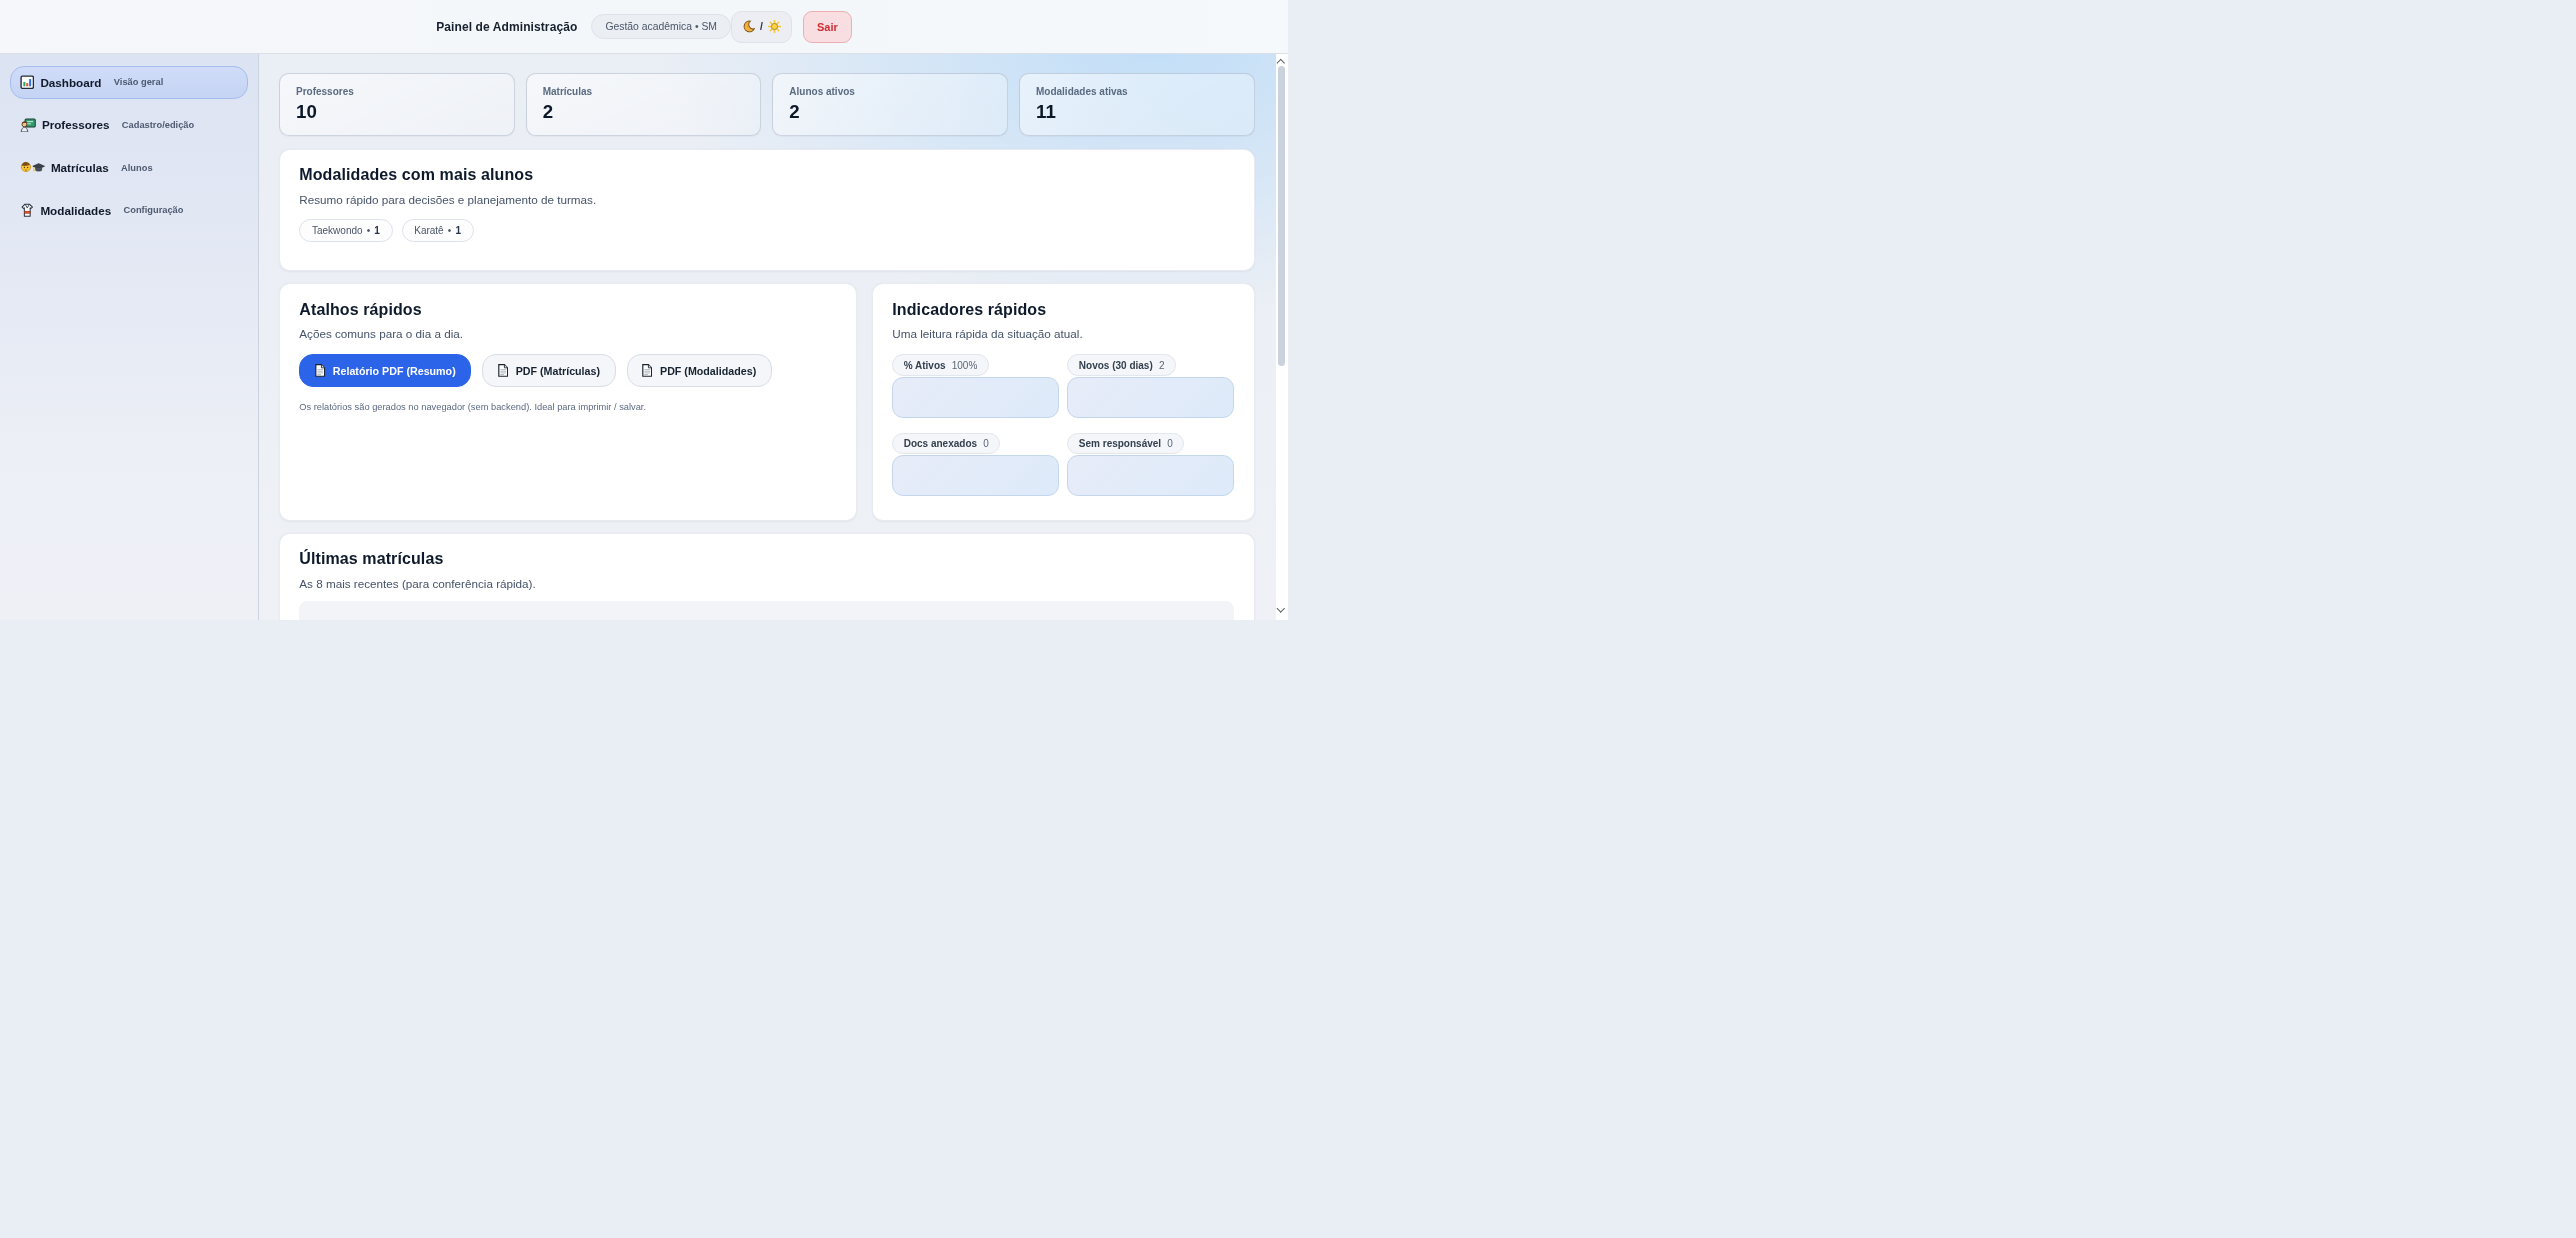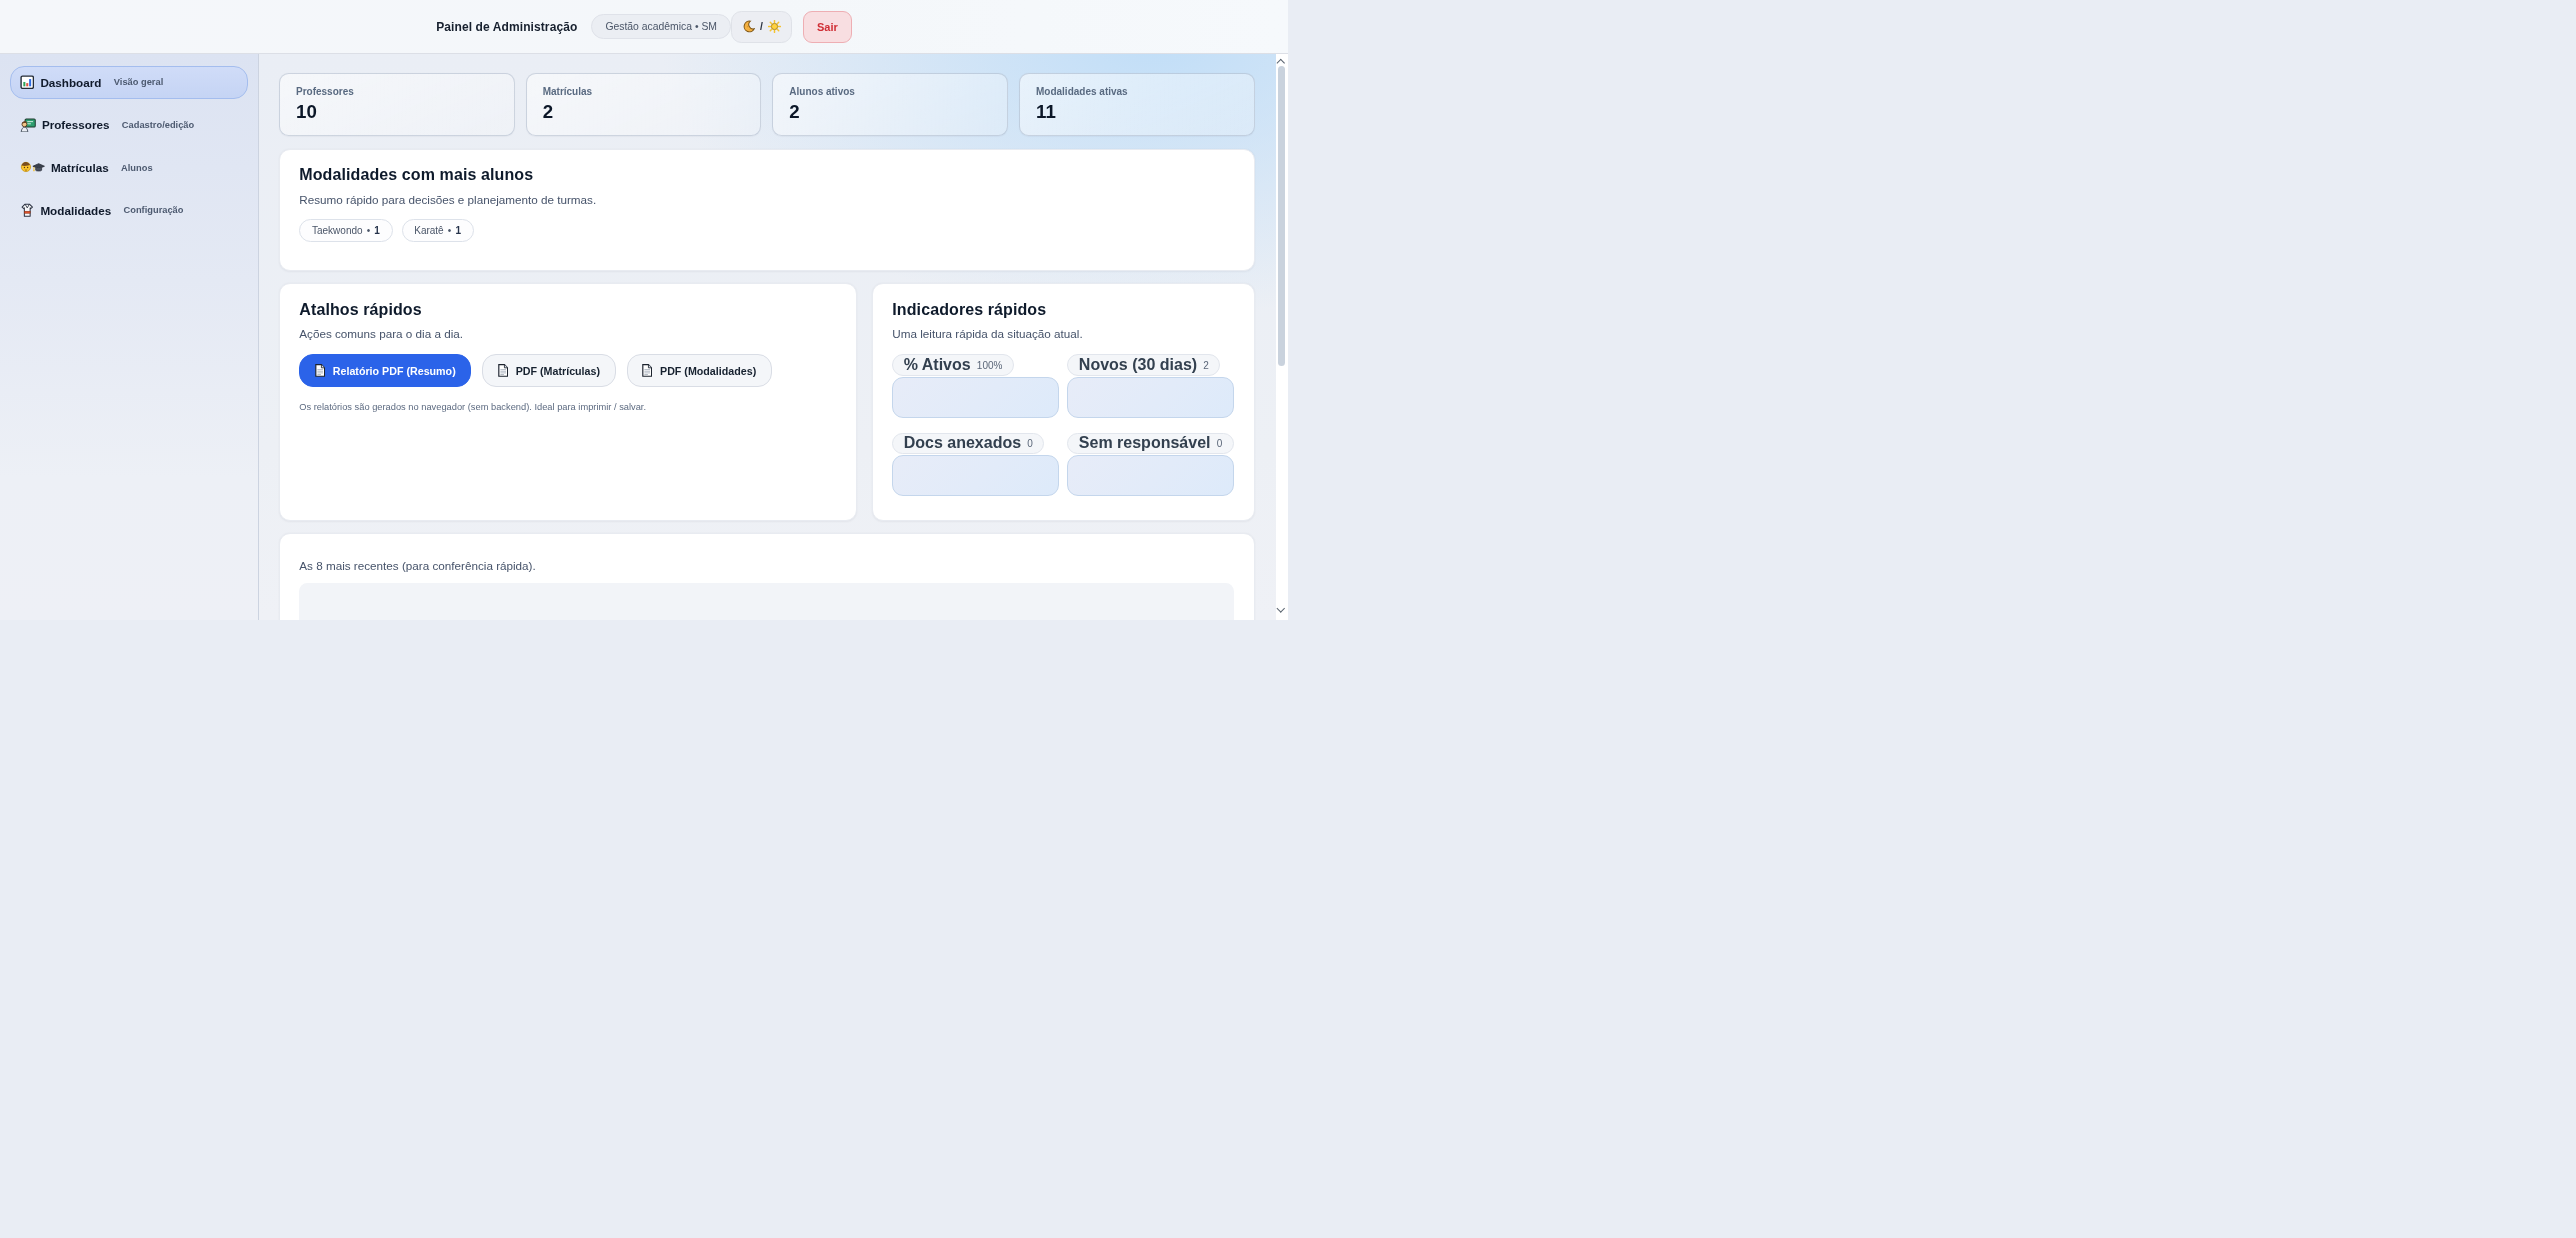--- a/index.html
+++ b/index.html
@@ -121,21 +121,21 @@
   .ind-grid {
     margin-top:14.5px;
     display:grid; grid-template-columns:1fr 1fr; column-gap:8.3px; row-gap:15px;
   }
   .ind-pill {
     display:inline-flex; align-items:center; gap:6.2px; width:fit-content;
     height:21.4px; padding:0 10.4px; border-radius:690px;
     background:#f4f6f9; border:0.7px solid #e2e6ed;
     position:relative; z-index:1; margin-bottom:0.7px;
   }
-  .ind-label { font-size:16px; font-weight:700; color:#33404f; white-space:nowrap; }
+  .ind-label { font-size:10px; font-weight:700; color:#33404f; white-space:nowrap; }
   .ind-value { font-size:10px; color:#5a6678; }
   .ind-box {
     height:41px; border-radius:11px;
     border:0.7px solid #c4d6ec;
     background:linear-gradient(135deg,#e7ecf8 0%,#e2ebf9 55%,#ddeafa 100%);
   }
 
   .card-recent { height:207px; }
   .recent-placeholder {
     margin-top:11.7px; height:104px; border-radius:8.3px;
@@ -359,20 +359,21 @@
                 <span class="ind-value">0</span>
               </div>
               <div class="ind-box"></div>
             </div>
           </div>
         </section>
 
       </div>
 
       <section class="card card-recent">
+        <h2 class="card-title">Últimas matrículas</h2>
         <p class="card-sub">As 8 mais recentes (para conferência rápida).</p>
         <div class="recent-placeholder"></div>
       </section>
 
     </main>
 
     <div class="scroll-col">
       <div class="chev chev-up"></div>
       <div class="scroll-thumb"></div>
       <div class="chev chev-down"></div>

